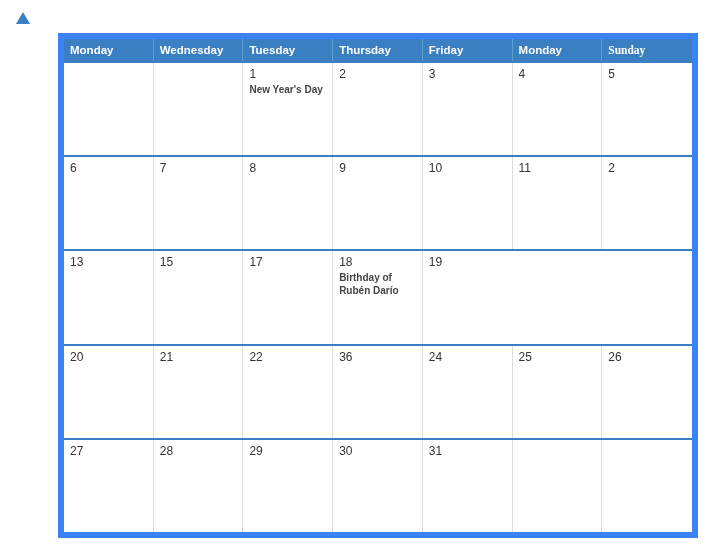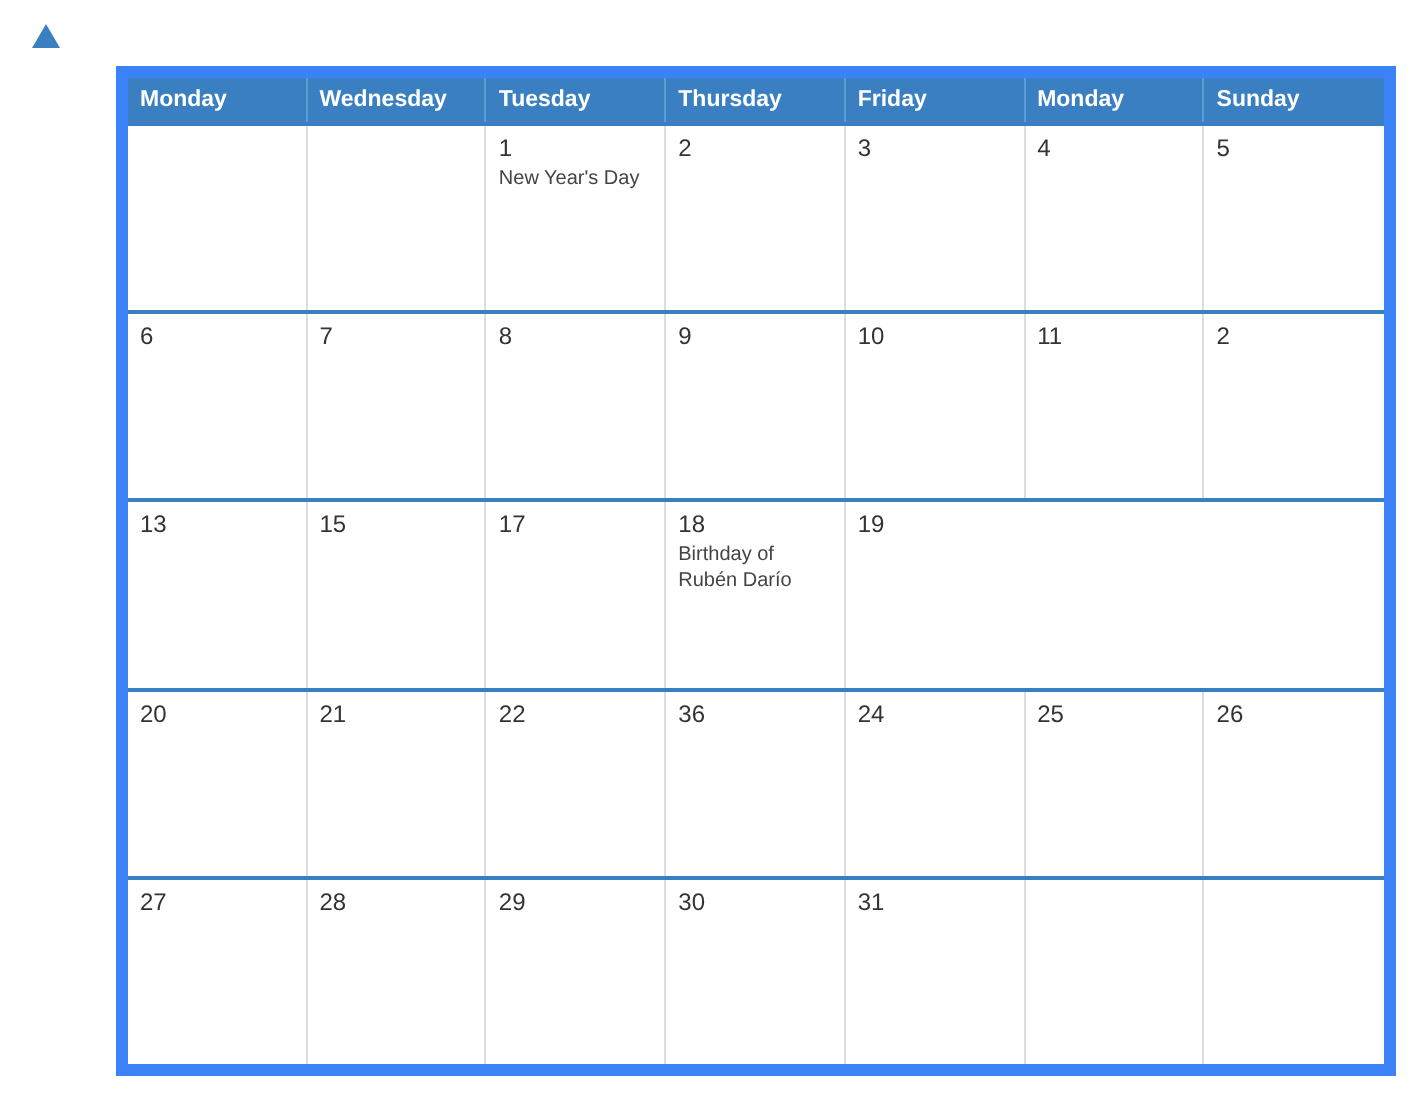--- a/index.html
+++ b/index.html
@@ -80,20 +80,21 @@
     }
     .calendar-header-cell {
       color: #fff;
       font-size: 11.5px;
       font-weight: bold;
       padding: 5px 6px;
       border-right: 1px solid #5a9fd4;
     }
     .calendar-header-cell:last-child {
       border-right: none;
+      font-family: Liberation Serif, serif;
     }
     .calendar-body {
       flex: 1;
       display: flex;
       flex-direction: column;
     }
     .calendar-week {
       display: grid;
       grid-template-columns: repeat(7, 1fr);
       flex: 1;
@@ -112,20 +113,21 @@
     .cell-number {
       font-size: 12px;
       color: #333;
       font-weight: normal;
     }
     .cell-event {
       font-size: 10px;
       color: #444;
       margin-top: 2px;
       line-height: 1.3;
+      font-weight: bold;
     }
     .cell-empty {
       background: #fff;
     }
   </style>
 </head>
 <body>
 
 <div class="page">
   <div class="header">

